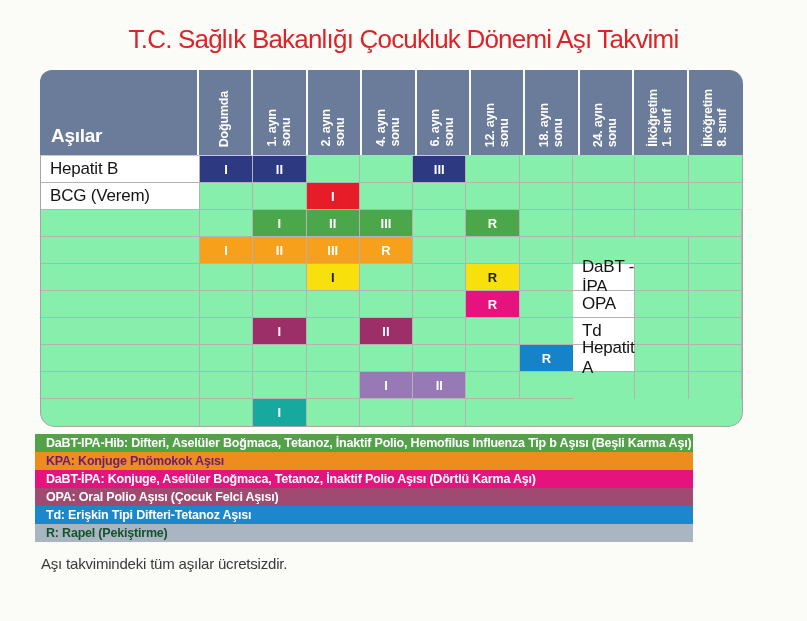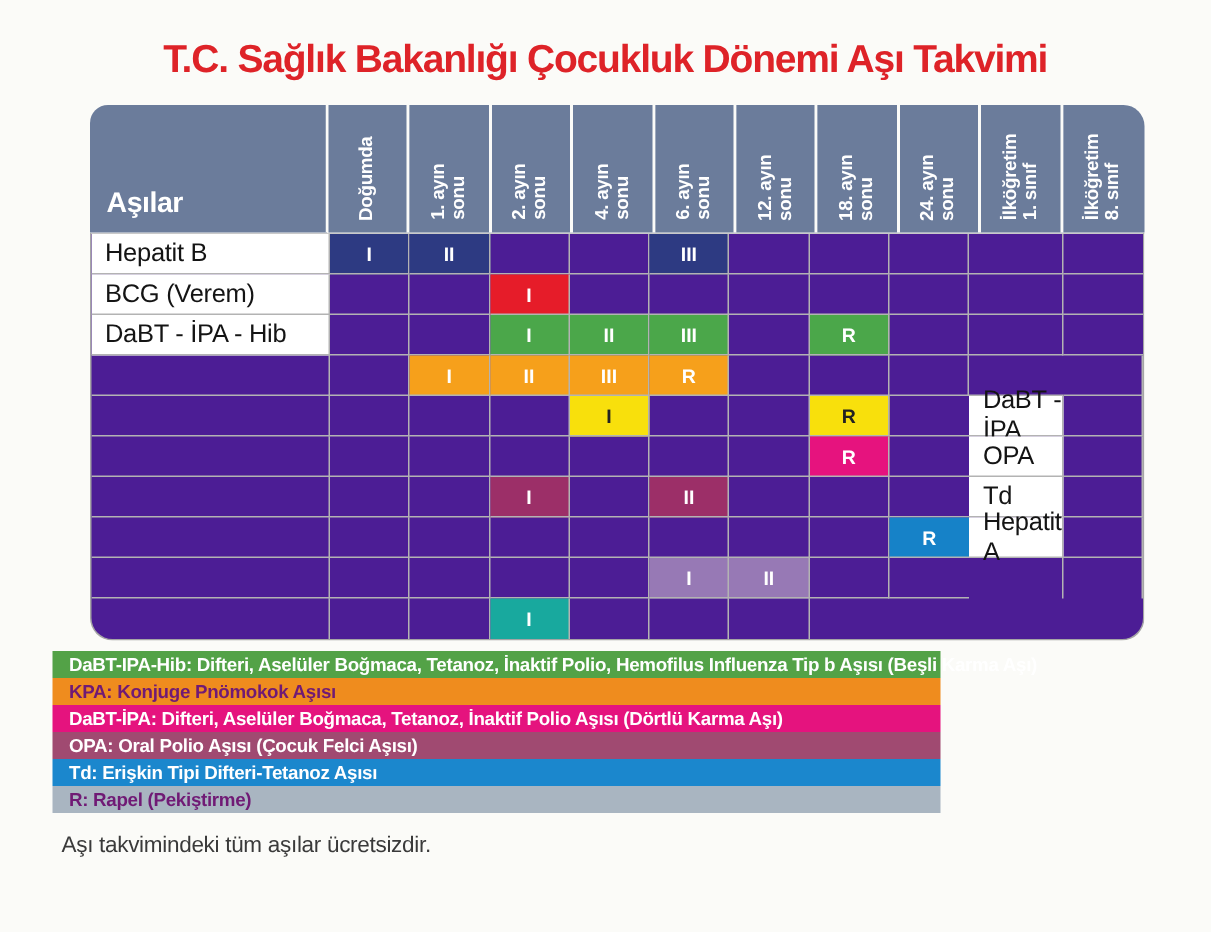--- a/index.html
+++ b/index.html
@@ -6,27 +6,27 @@
   body{
     width:807px;height:621px;
     background:#fbfbf8;
     font-family:"Liberation Sans", sans-serif;
     overflow:hidden;
   }
   .title{
     margin:24px 10px 0 10px;
     text-align:center;
     font-size:26px;
-    font-weight:bold;
+    font-weight:normal;
     letter-spacing:-0.8px;
     color:#de2328;
   }
   
   .table-wrap{
-    margin:15px 0 0 60px;
+    margin:15px 0 0 40px;
     width:703px;
   }
   .hdr-grid{
     display:grid;
     grid-template-columns:159px repeat(10,1fr);
   }
   .h-corner{
     background:#6b7c9b;
     border-right:2px solid #fbfbf8;
     border-radius:12px 0 0 0;
@@ -51,21 +51,21 @@
     color:#fff;font-weight:bold;font-size:12.5px;line-height:13.5px;
     letter-spacing:-0.2px;
   }
   .body-grid{
     display:grid;
     grid-template-columns:159px repeat(10,1fr);
     border:1px solid #a5a5a5;
     border-top:1px solid #c9c9c9;
     border-radius:0 0 15px 15px;
     overflow:hidden;
-    background:#4c1d95;
+    background:#86efac;
   }
   .cell{
     height:27px;
     box-sizing:border-box;
     border-right:1px solid #b3b3b3;
     border-bottom:1px solid #b3b3b3;
   }
   .cell.lastcol{border-right:none;}
   .cell.lastrow{border-bottom:none;}
   .label-cell{
@@ -74,21 +74,21 @@
     font-size:17px;color:#141414;letter-spacing:-0.2px;
     background:#fff;
   }
   .dose-cell{
     display:flex;align-items:center;justify-content:center;
     font-weight:bold;font-size:13px;
   }
   
   .legend{
     margin:7px 0 0 35px;
-    width:592px;
+    width:658px;
   }
   .legend-bar{
     height:18px;
     display:flex;align-items:center;
     padding-left:11px;box-sizing:border-box;
     font-size:12.5px;font-weight:bold;letter-spacing:-0.2px;
     white-space:nowrap;
   }
   .footer-note{
     margin:13px 16px 0 41px;
@@ -161,21 +161,20 @@
       <div class="cell dose-cell"></div>
       <div class="cell dose-cell"></div>
       <div class="cell dose-cell" style="background: rgb(230, 28, 41); color: rgb(255, 255, 255);">I</div>
       <div class="cell dose-cell"></div>
       <div class="cell dose-cell"></div>
       <div class="cell dose-cell"></div>
       <div class="cell dose-cell"></div>
       <div class="cell dose-cell"></div>
       <div class="cell dose-cell"></div>
       <div class="cell dose-cell lastcol"></div>
-      <div class="cell label-cell">DaBT - İPA - Hib</div>
       <div class="cell dose-cell"></div>
       <div class="cell dose-cell"></div>
       <div class="cell dose-cell" style="background: rgb(75, 167, 74); color: rgb(255, 255, 255);">I</div>
       <div class="cell dose-cell" style="background: rgb(75, 167, 74); color: rgb(255, 255, 255);">II</div>
       <div class="cell dose-cell" style="background: rgb(75, 167, 74); color: rgb(255, 255, 255);">III</div>
       <div class="cell dose-cell"></div>
       <div class="cell dose-cell" style="background: rgb(75, 167, 74); color: rgb(255, 255, 255);">R</div>
       <div class="cell dose-cell"></div>
       <div class="cell dose-cell"></div>
       <div class="cell dose-cell lastcol"></div>
@@ -253,19 +252,19 @@
       <div class="cell dose-cell lastrow"></div>
       <div class="cell dose-cell lastrow"></div>
       <div class="cell dose-cell lastcol lastrow"></div>
     </div>
 </div>
 
 <div class="legend">
 
 <div class="legend-bar" style="background: rgb(83, 162, 71); color: rgb(255, 255, 255);">DaBT-IPA-Hib: Difteri, Aselüler Boğmaca, Tetanoz, İnaktif Polio, Hemofilus Influenza Tip b Aşısı (Beşli Karma Aşı)</div>
     <div class="legend-bar" style="background: rgb(239, 140, 30); color: #701a75;">KPA: Konjuge Pnömokok Aşısı</div>
-    <div class="legend-bar" style="background: rgb(229, 19, 126); color: rgb(255, 255, 255);">DaBT-İPA: Difteri, Aselüler Boğmaca, Tetanoz, İnaktif Polio Aşısı (Dörtlü Karma Aşı)</div>
+    <div class="legend-bar" style="background: rgb(229, 19, 126); color: rgb(255, 255, 255);">DaBT-İPA: Konjuge, Aselüler Boğmaca, Tetanoz, İnaktif Polio Aşısı (Dörtlü Karma Aşı)</div>
     <div class="legend-bar" style="background: rgb(160, 74, 113); color: rgb(255, 255, 255);">OPA: Oral Polio Aşısı (Çocuk Felci Aşısı)</div>
     <div class="legend-bar" style="background: rgb(27, 135, 205); color: rgb(255, 255, 255);">Td: Erişkin Tipi Difteri-Tetanoz Aşısı</div>
-    <div class="legend-bar" style="background: rgb(169, 181, 193); color: #701a75;">R: Rapel (Pekiştirme)</div>
+    <div class="legend-bar" style="background: rgb(169, 181, 193); color: #14532d;">R: Rapel (Pekiştirme)</div>
   </div>
 
 <div class="footer-note">Aşı takvimindeki tüm aşılar ücretsizdir.</div>
 
 </body></html>

